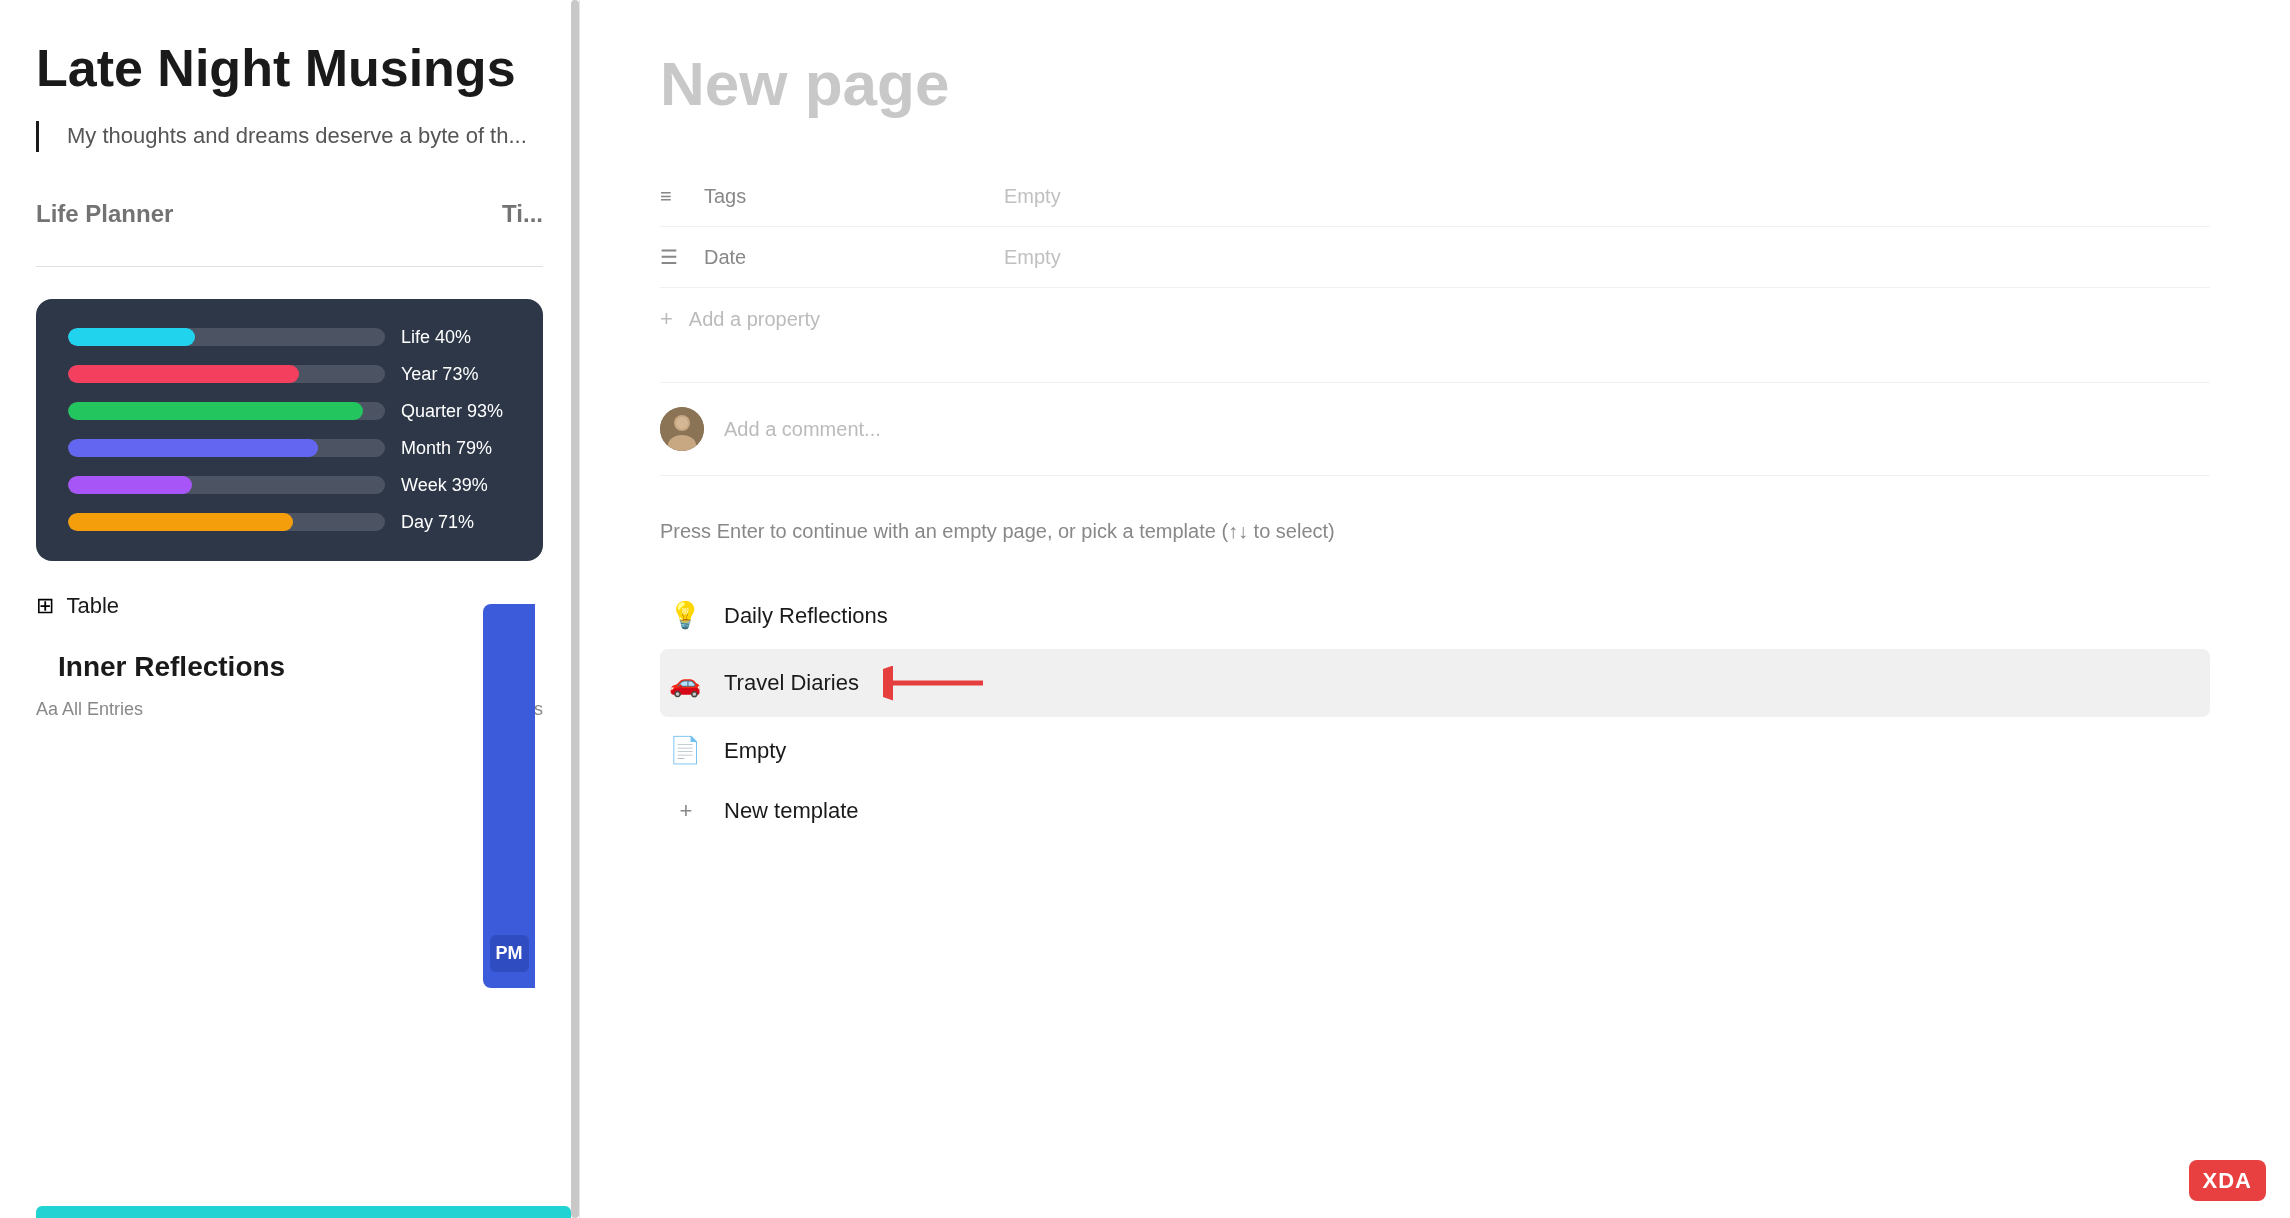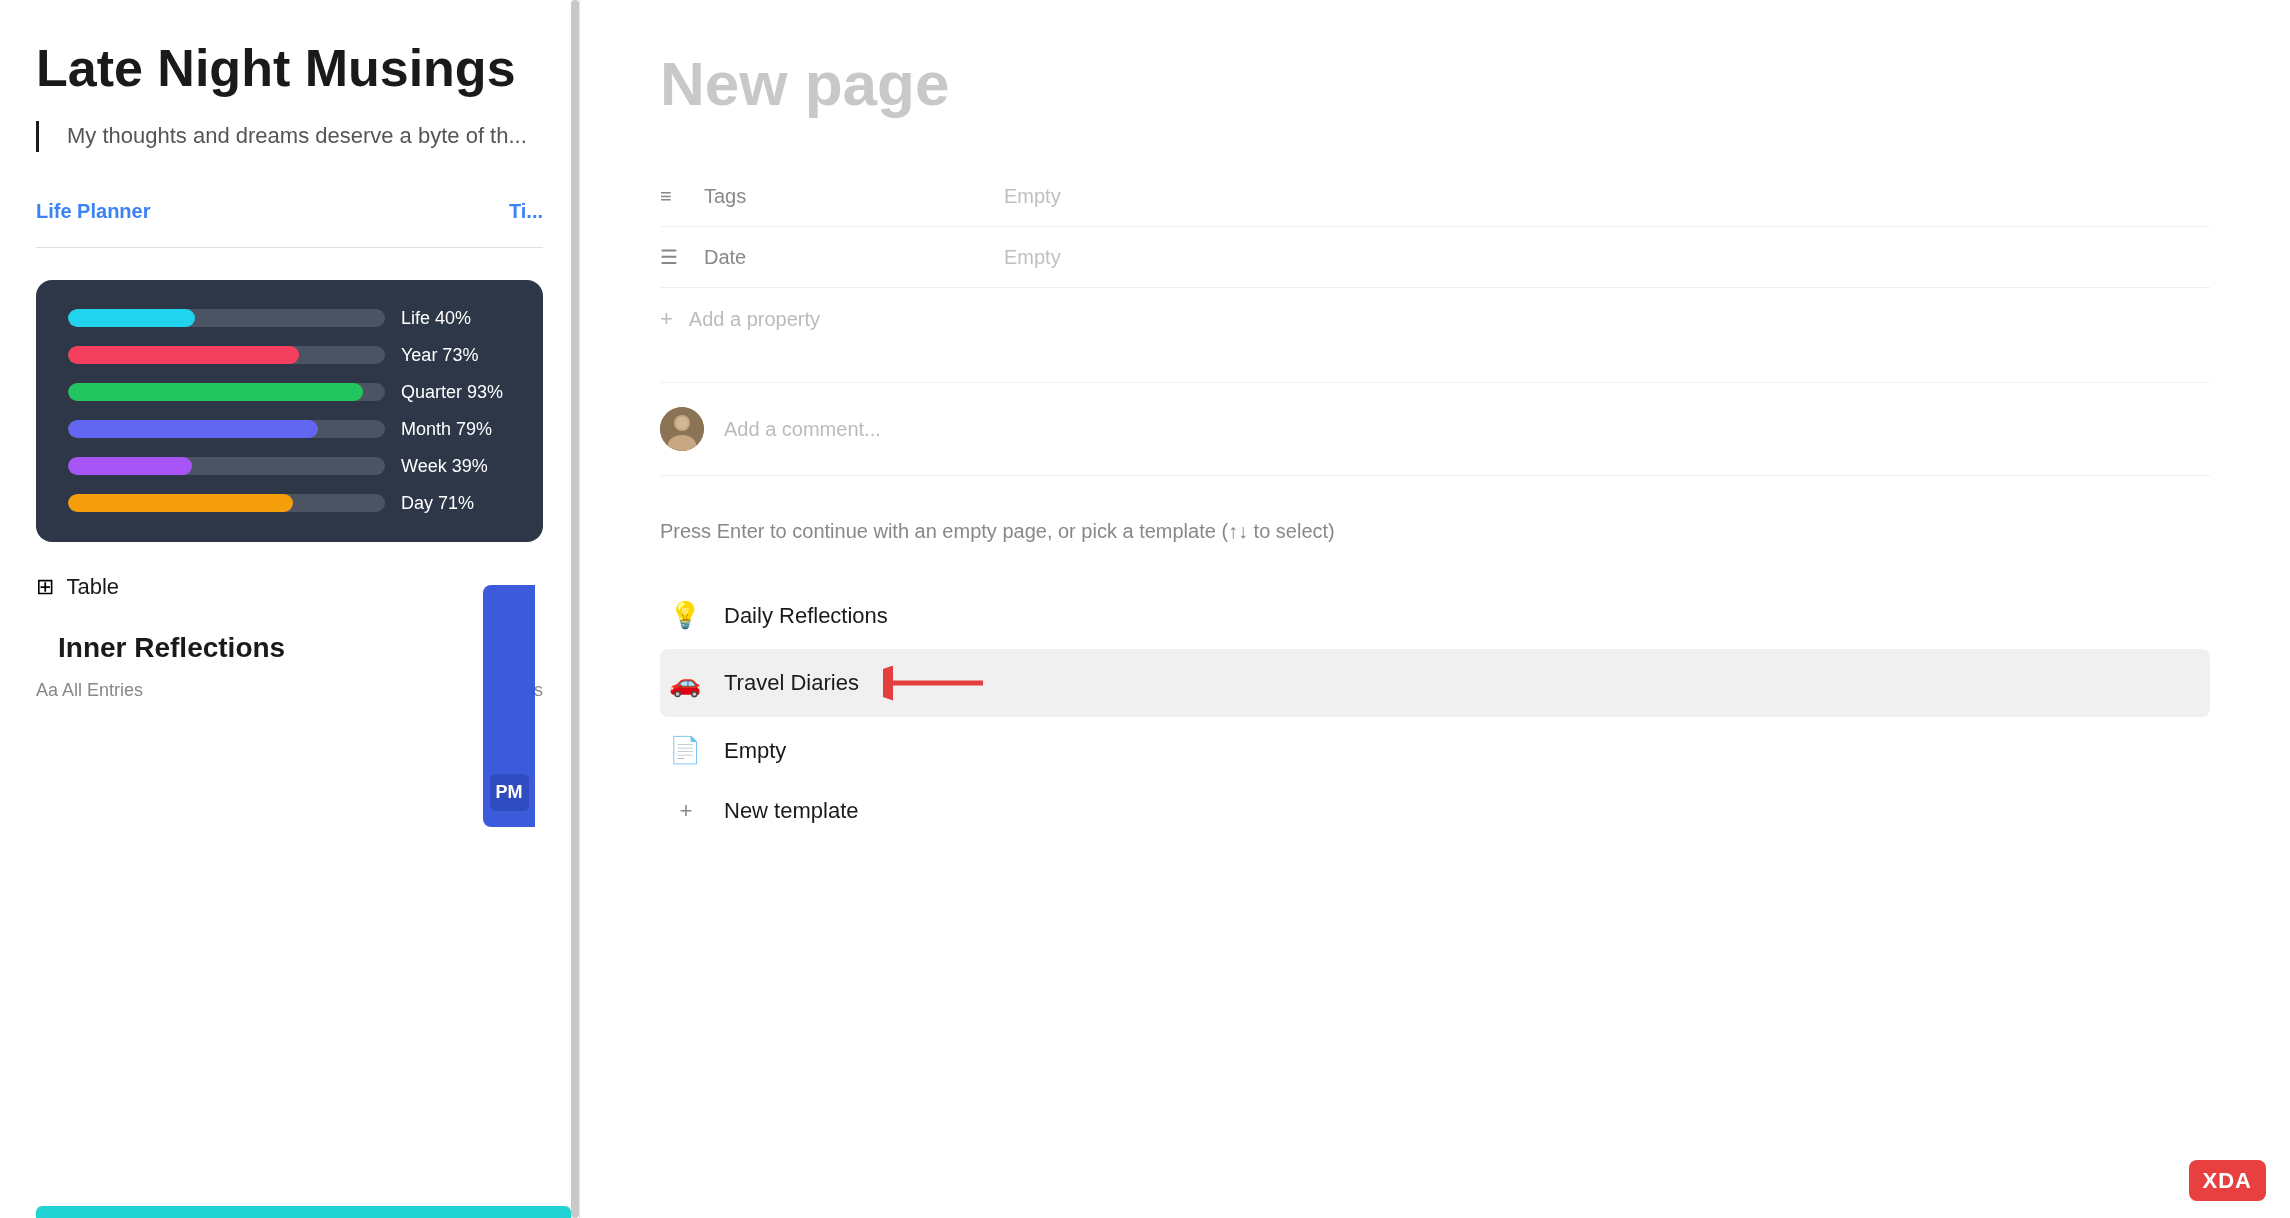--- a/index.html
+++ b/index.html
@@ -43,24 +43,24 @@
     .page-quote {
       border-left: 3px solid #1a1a1a;
       padding-left: 28px;
       font-size: 22px;
       color: #555;
       margin-bottom: 48px;
       line-height: 1.4;
     }
 
     .section-title {
-      font-size: 20px;
+      font-size: 24px;
       font-weight: 700;
-      color: #3b82f6;
-      margin-bottom: 8px;
+      color: #737373;
+      margin-bottom: 22px;
     }
 
     .section-row {
       display: flex;
       justify-content: space-between;
       align-items: center;
       margin-bottom: 16px;
     }
 
     .section-divider {
@@ -105,21 +105,21 @@
       white-space: nowrap;
       min-width: 110px;
     }
 
     
     .blue-box {
       position: absolute;
       right: 8px;
       top: 305px;
       width: 52px;
-      height: 242px;
+      height: 384px;
       background: #3b5bdb;
       border-radius: 8px 0 0 8px;
       display: flex;
       align-items: flex-end;
       justify-content: center;
       padding-bottom: 16px;
     }
 
     .pm-badge {
       background: #2f4cc0;

